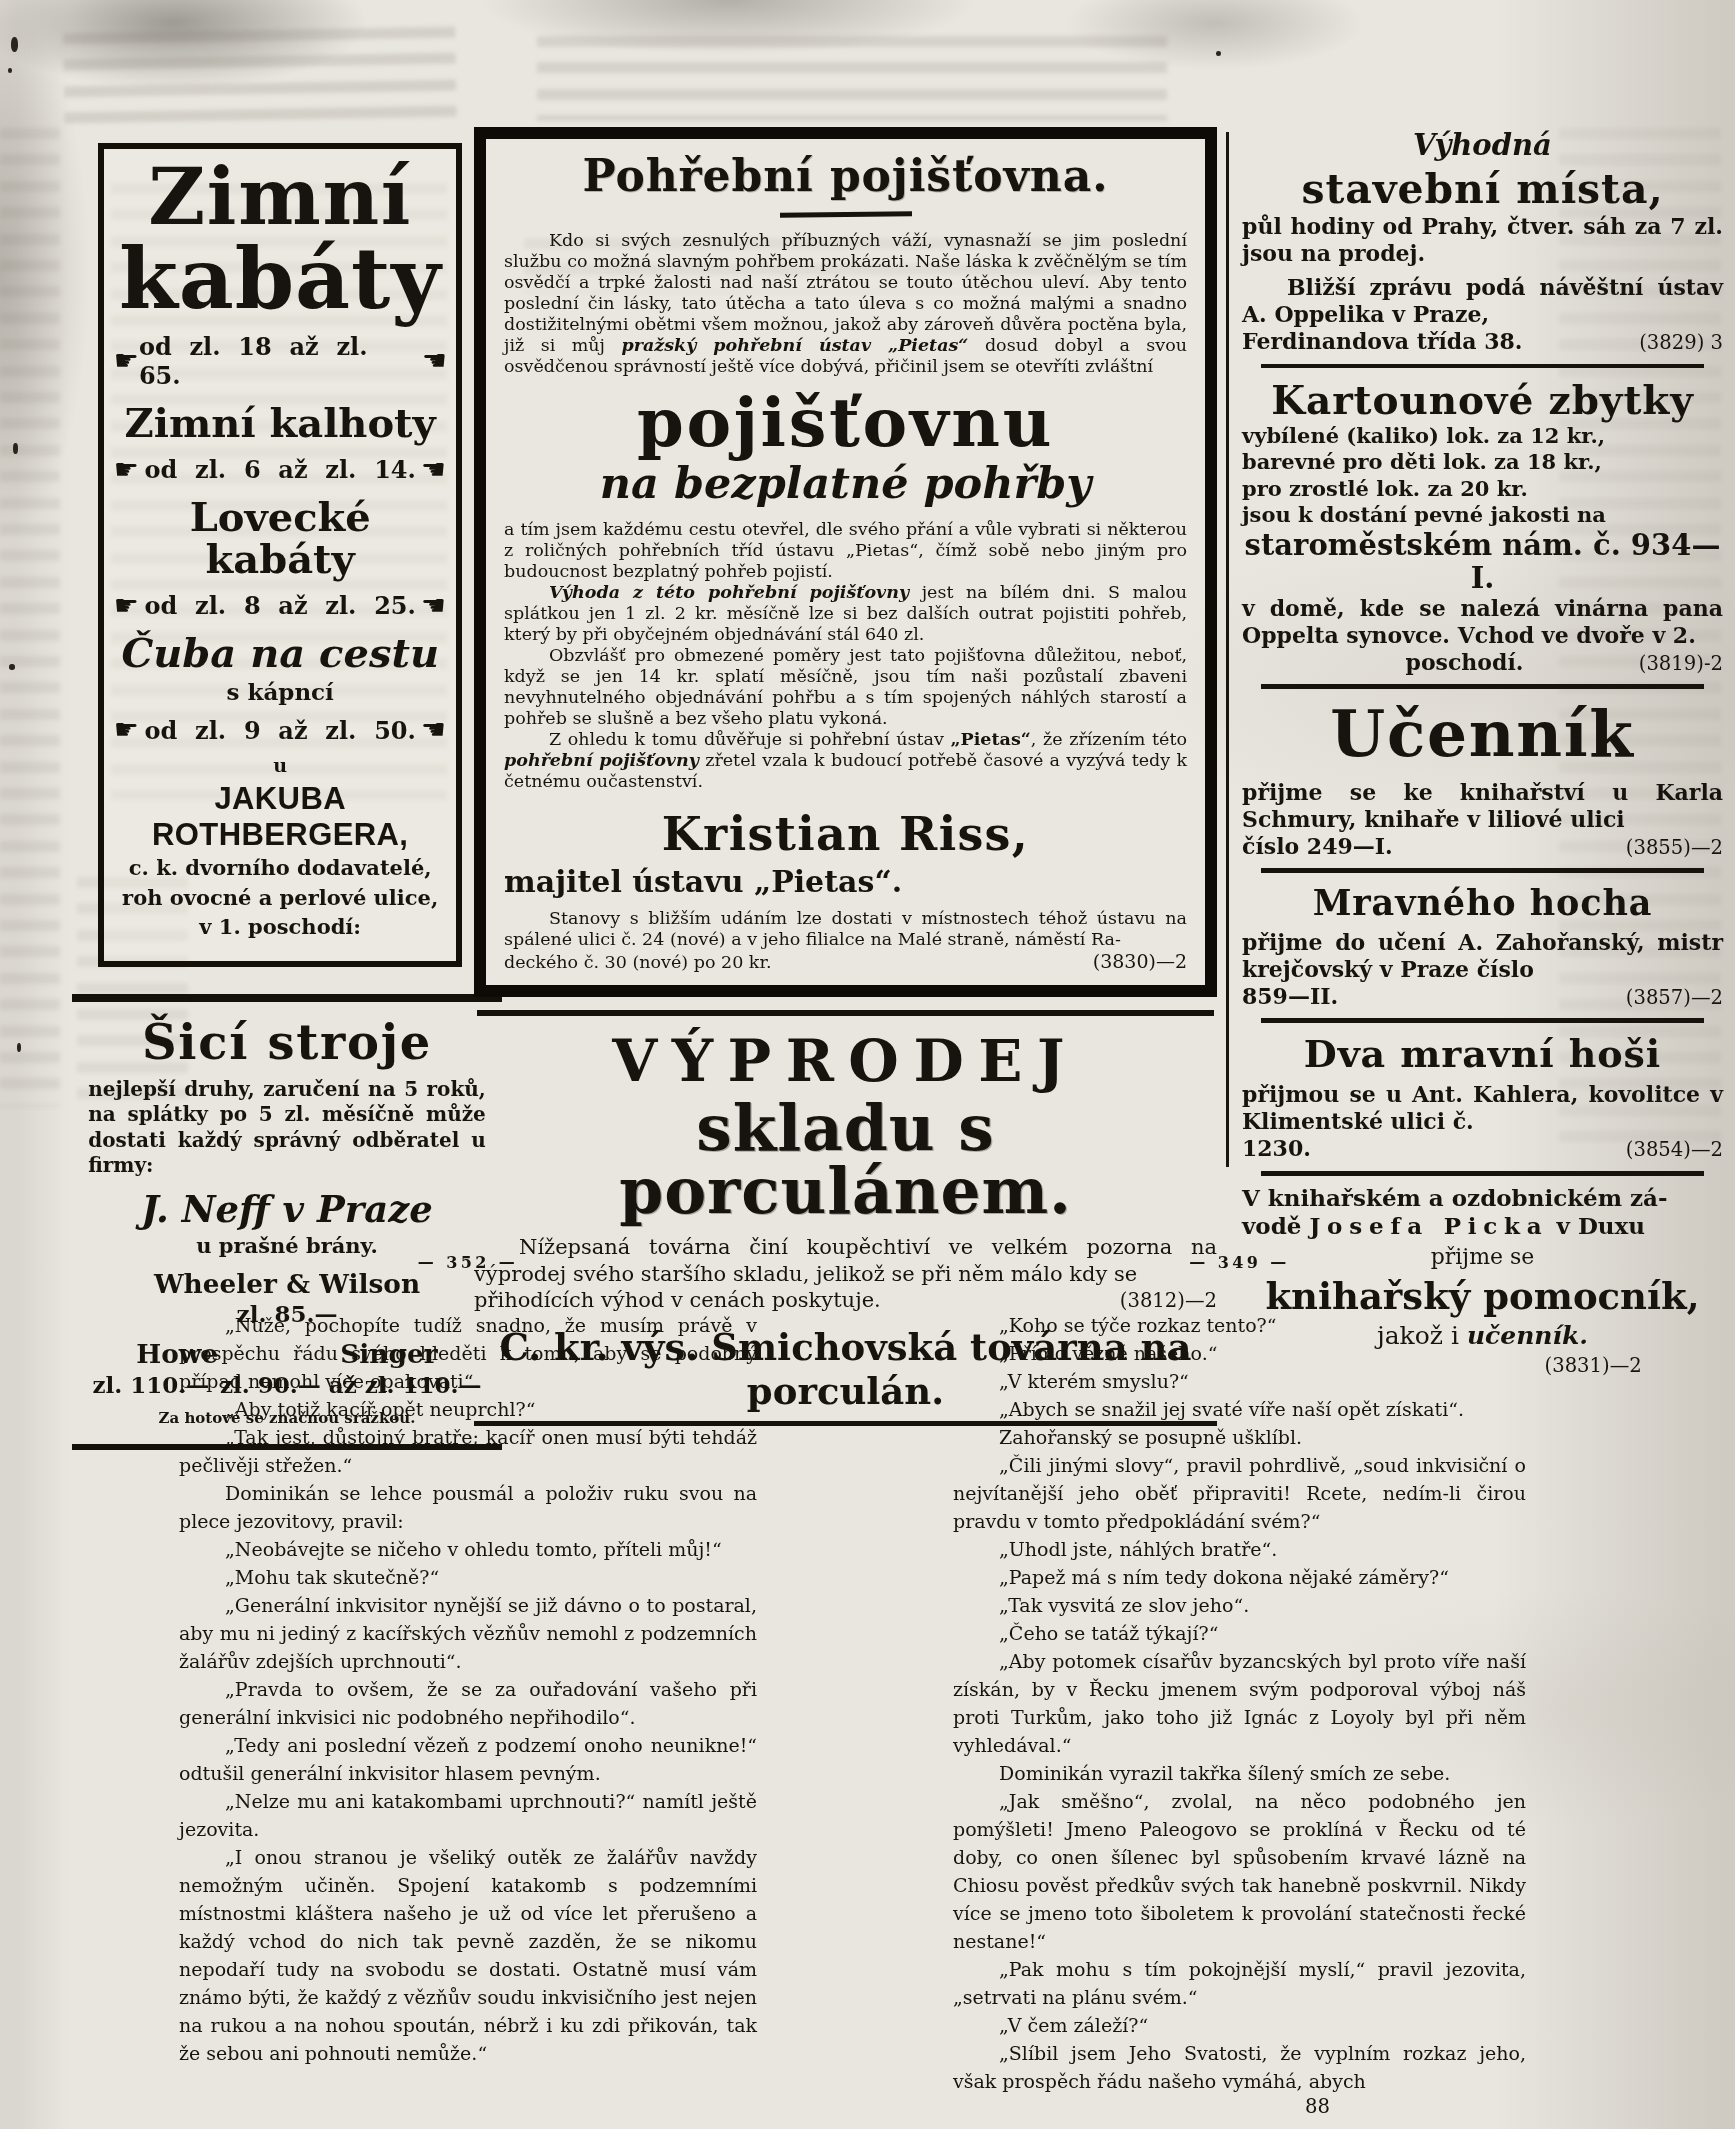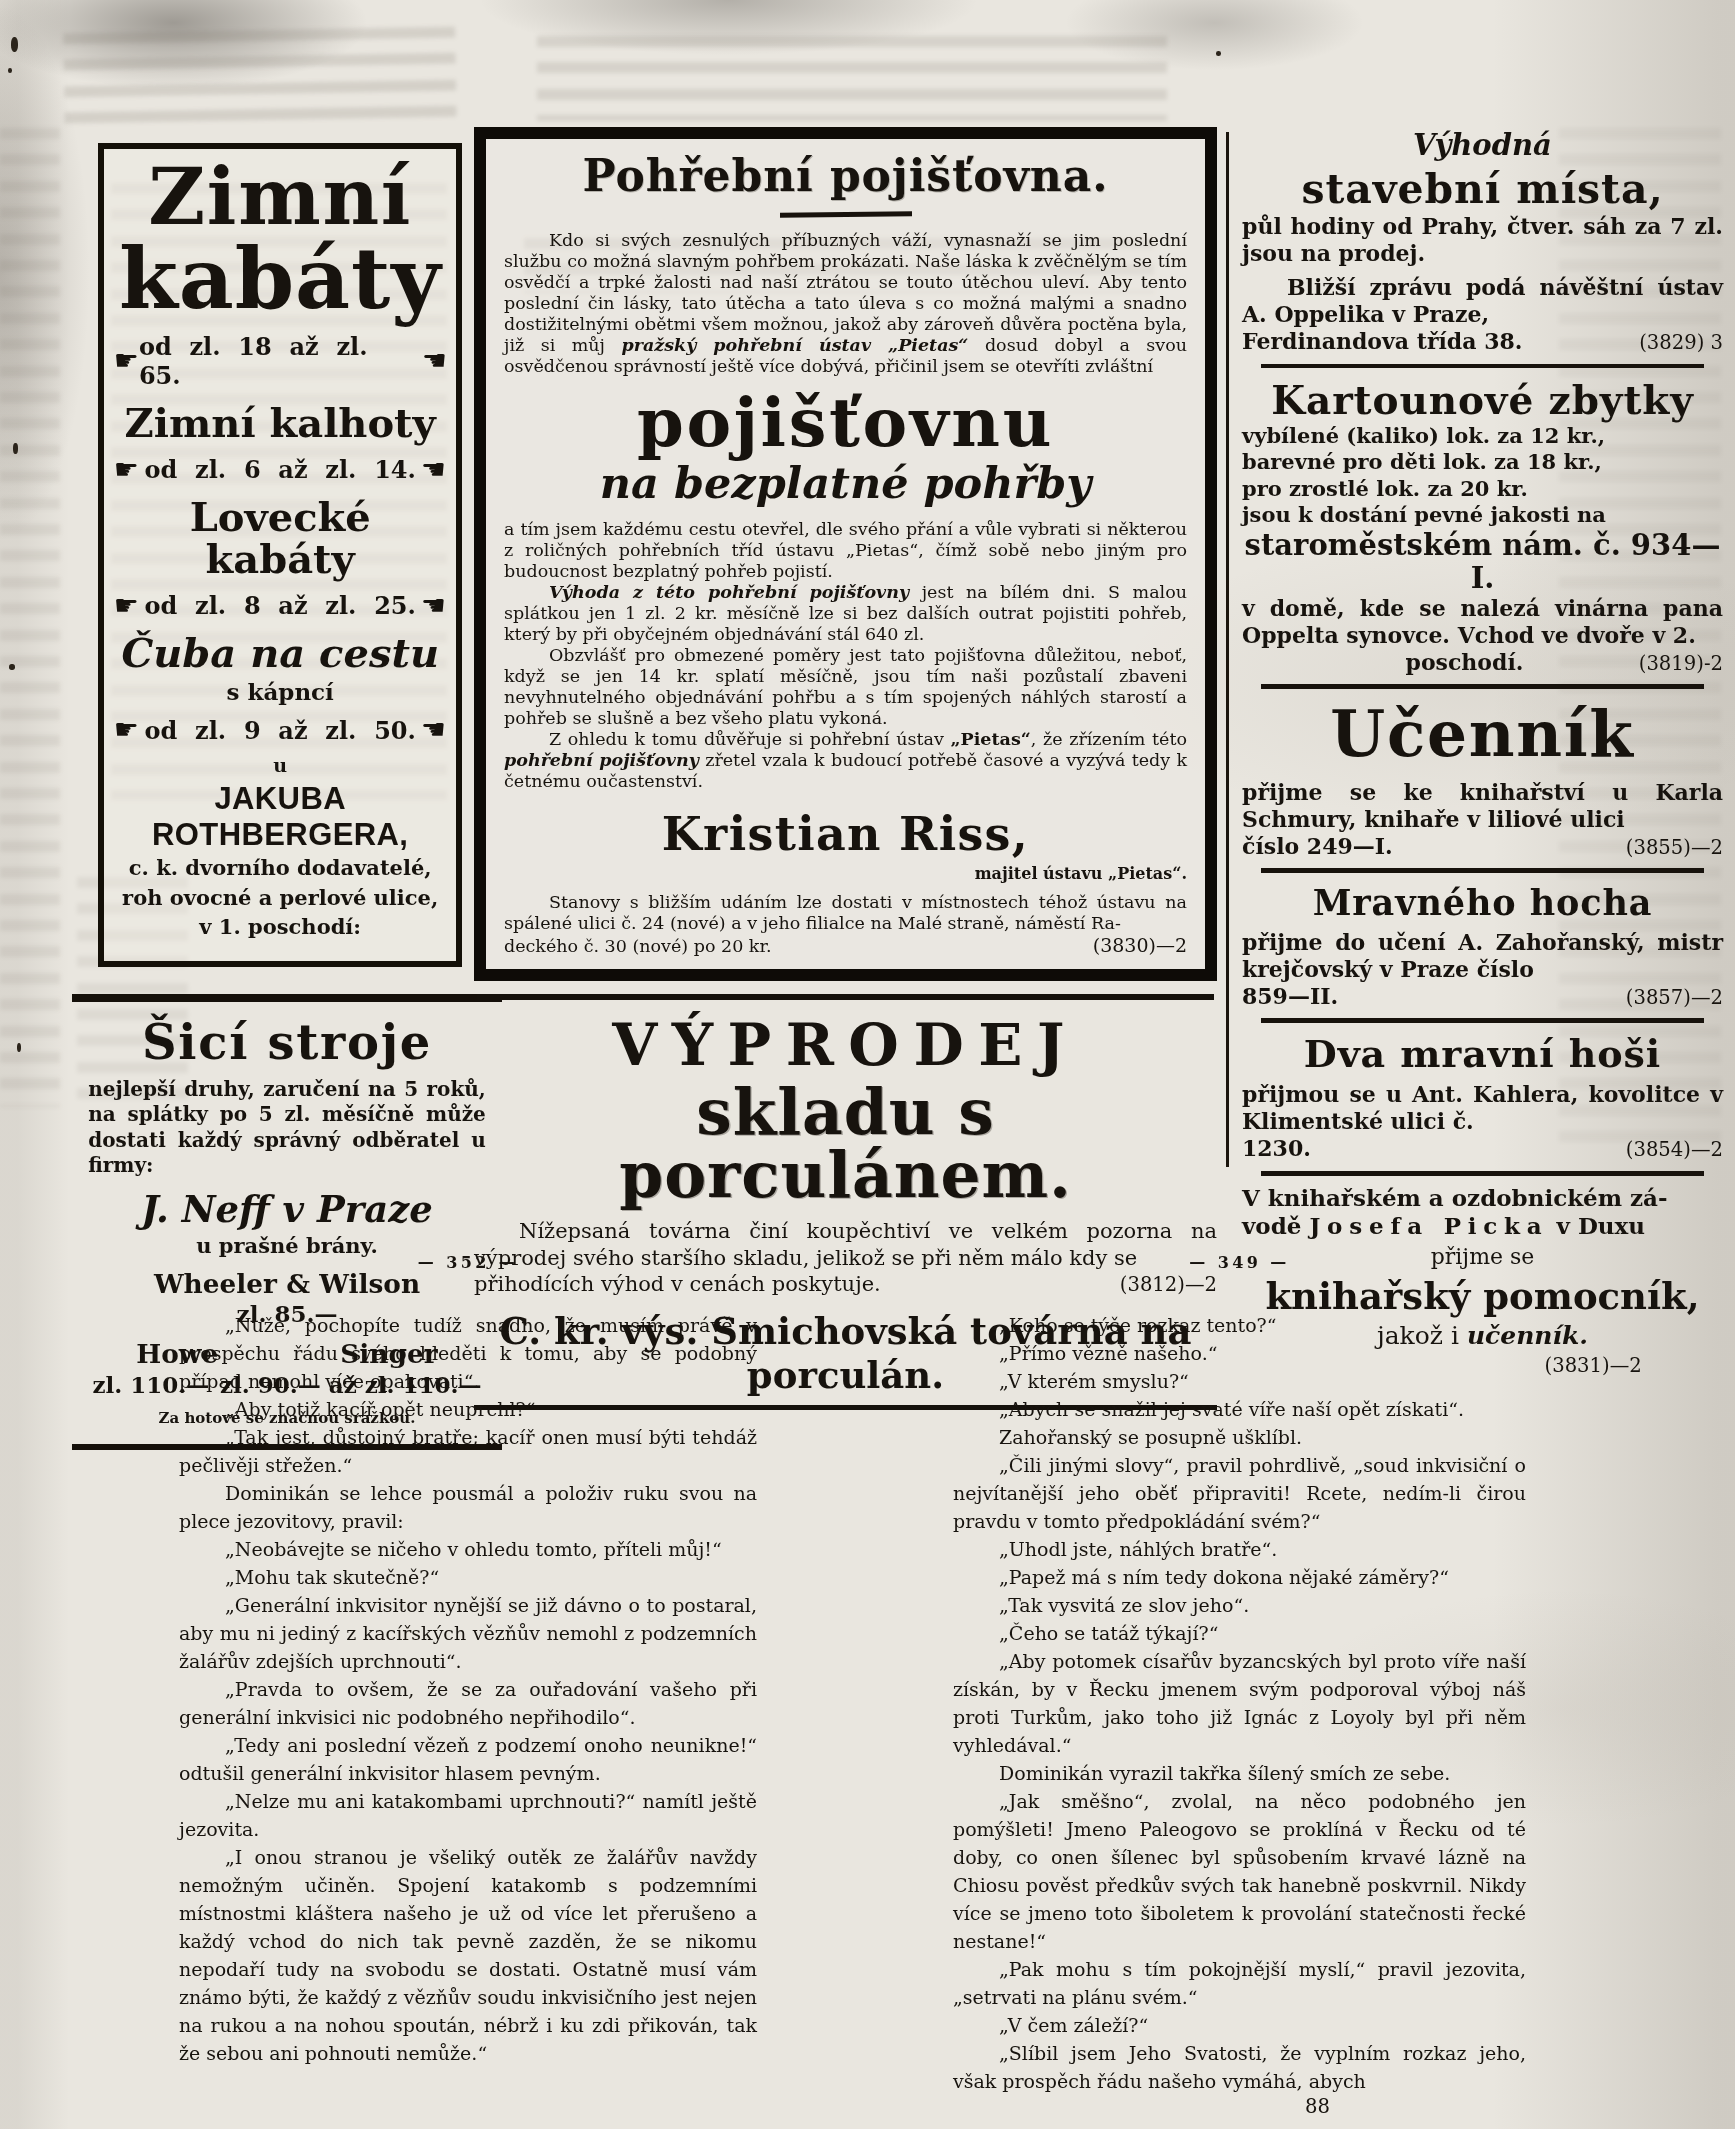--- a/index.html
+++ b/index.html
@@ -68,21 +68,21 @@
 
   
   .col-center{position:absolute;left:474px;top:127px;width:743px;}
   .ad-pietas{border:12px solid #0e0b07;padding:11px 18px 12.8px;background:rgba(240,237,230,.25);}
   .pietas-title{font-size:44px;font-weight:bold;text-align:center;letter-spacing:0.9px;text-shadow:0.9px 0.9px 0 rgba(25,20,12,.25);}
   .ornament{width:132px;height:5.1px;background:#17120c;margin:11px auto 12.8px;transform:rotate(-.6deg);}
   .pietas p.body{font-size:17.5px;line-height:21px;}
   .pietas-big1{font-size:67px;font-weight:bold;text-align:center;line-height:1.0;margin:12px 0 2.6px;letter-spacing:2.6px;}
   .pietas-big2{font-size:43px;font-weight:bold;font-style:italic;text-align:center;margin:1.7px 0 11px;}
   .pietas-sig{font-size:46px;font-weight:bold;text-align:center;margin-top:14.5px;letter-spacing:1.3px;}
-  .pietas-sigsub{font-size:16px;font-weight:bold;text-align:right;margin:2.6px 0 9.4px;}
+  .pietas-sigsub{font-size:30px;font-weight:bold;text-align:left;margin:2.6px 0 9.4px;}
   .pietas-ref{font-size:19px;}
   .center-rule{height:6px;background:#15110b;margin:12.8px 3.4px 4.3px;}
   .vyp-t1{font-size:58px;font-weight:bold;text-align:center;letter-spacing:14.5px;margin-top:11px;}
   .vyp-t2{font-size:63px;font-weight:bold;text-align:center;letter-spacing:0.9px;line-height:1.0;margin-top:2.6px;text-shadow:1.3px 0.9px 0 rgba(25,20,12,.3);}
   .vyp-body{font-size:21px;line-height:26.4px;margin-top:11px;}
   .vyp-foot{font-size:37px;font-weight:bold;text-align:center;margin-top:12px;padding-bottom:7.7px;border-bottom:5.1px solid #15110b;}
 
   
   .vrule{position:absolute;left:1226px;top:132px;width:3px;height:1035px;background:#1b150d;}
   .col-right{position:absolute;left:1242px;top:128px;width:481px;}

